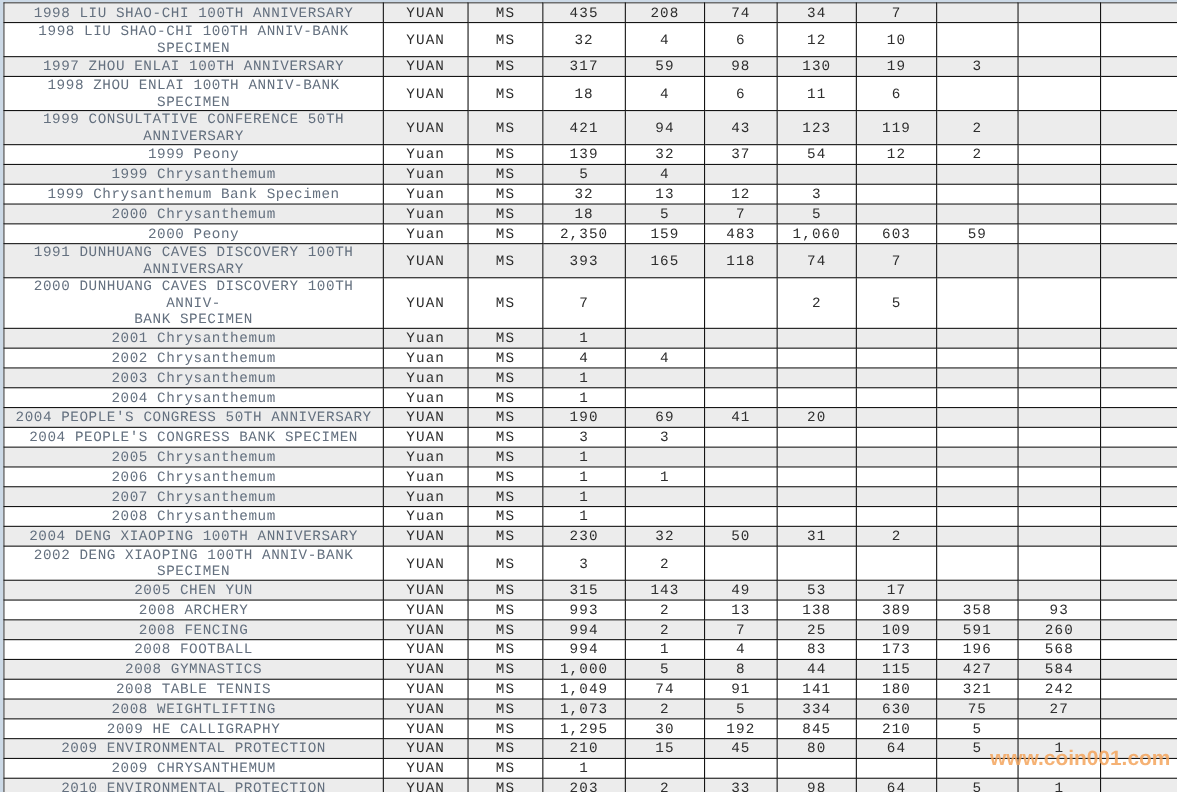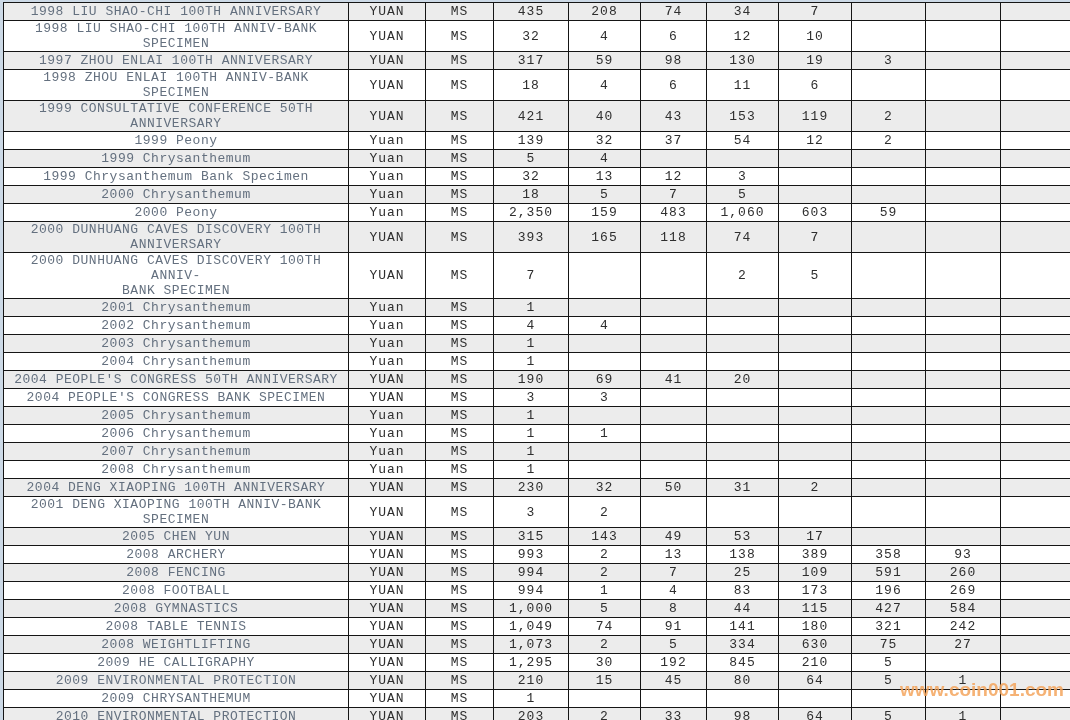--- a/index.html
+++ b/index.html
@@ -122,23 +122,23 @@
           <td class="val"></td>
           <td class="val"></td>
           <td class="val"></td>
         </tr>
         <tr>
           <td class="name">1999 CONSULTATIVE CONFERENCE 50TH
 ANNIVERSARY</td>
           <td class="denom">YUAN</td>
           <td class="grade">MS</td>
           <td class="val">421</td>
-          <td class="val">40</td>
+          <td class="val">94</td>
           <td class="val">43</td>
-          <td class="val">153</td>
+          <td class="val">123</td>
           <td class="val">119</td>
           <td class="val">2</td>
           <td class="val"></td>
           <td class="val"></td>
         </tr>
         <tr>
           <td class="name">1999 Peony</td>
           <td class="denom">Yuan</td>
           <td class="grade">MS</td>
           <td class="val">139</td>
@@ -196,21 +196,21 @@
           <td class="val">2,350</td>
           <td class="val">159</td>
           <td class="val">483</td>
           <td class="val">1,060</td>
           <td class="val">603</td>
           <td class="val">59</td>
           <td class="val"></td>
           <td class="val"></td>
         </tr>
         <tr>
-          <td class="name">2000 DUNHUANG CAVES DISCOVERY 100TH
+          <td class="name">1991 DUNHUANG CAVES DISCOVERY 100TH
 ANNIVERSARY</td>
           <td class="denom">YUAN</td>
           <td class="grade">MS</td>
           <td class="val">393</td>
           <td class="val">165</td>
           <td class="val">118</td>
           <td class="val">74</td>
           <td class="val">7</td>
           <td class="val"></td>
           <td class="val"></td>
@@ -367,21 +367,21 @@
           <td class="val">230</td>
           <td class="val">32</td>
           <td class="val">50</td>
           <td class="val">31</td>
           <td class="val">2</td>
           <td class="val"></td>
           <td class="val"></td>
           <td class="val"></td>
         </tr>
         <tr>
-          <td class="name">2001 DENG XIAOPING 100TH ANNIV-BANK
+          <td class="name">2002 DENG XIAOPING 100TH ANNIV-BANK
 SPECIMEN</td>
           <td class="denom">YUAN</td>
           <td class="grade">MS</td>
           <td class="val">3</td>
           <td class="val">2</td>
           <td class="val"></td>
           <td class="val"></td>
           <td class="val"></td>
           <td class="val"></td>
           <td class="val"></td>
@@ -429,21 +429,21 @@
         <tr>
           <td class="name">2008 FOOTBALL</td>
           <td class="denom">YUAN</td>
           <td class="grade">MS</td>
           <td class="val">994</td>
           <td class="val">1</td>
           <td class="val">4</td>
           <td class="val">83</td>
           <td class="val">173</td>
           <td class="val">196</td>
-          <td class="val">269</td>
+          <td class="val">568</td>
           <td class="val"></td>
         </tr>
         <tr>
           <td class="name">2008 GYMNASTICS</td>
           <td class="denom">YUAN</td>
           <td class="grade">MS</td>
           <td class="val">1,000</td>
           <td class="val">5</td>
           <td class="val">8</td>
           <td class="val">44</td>

